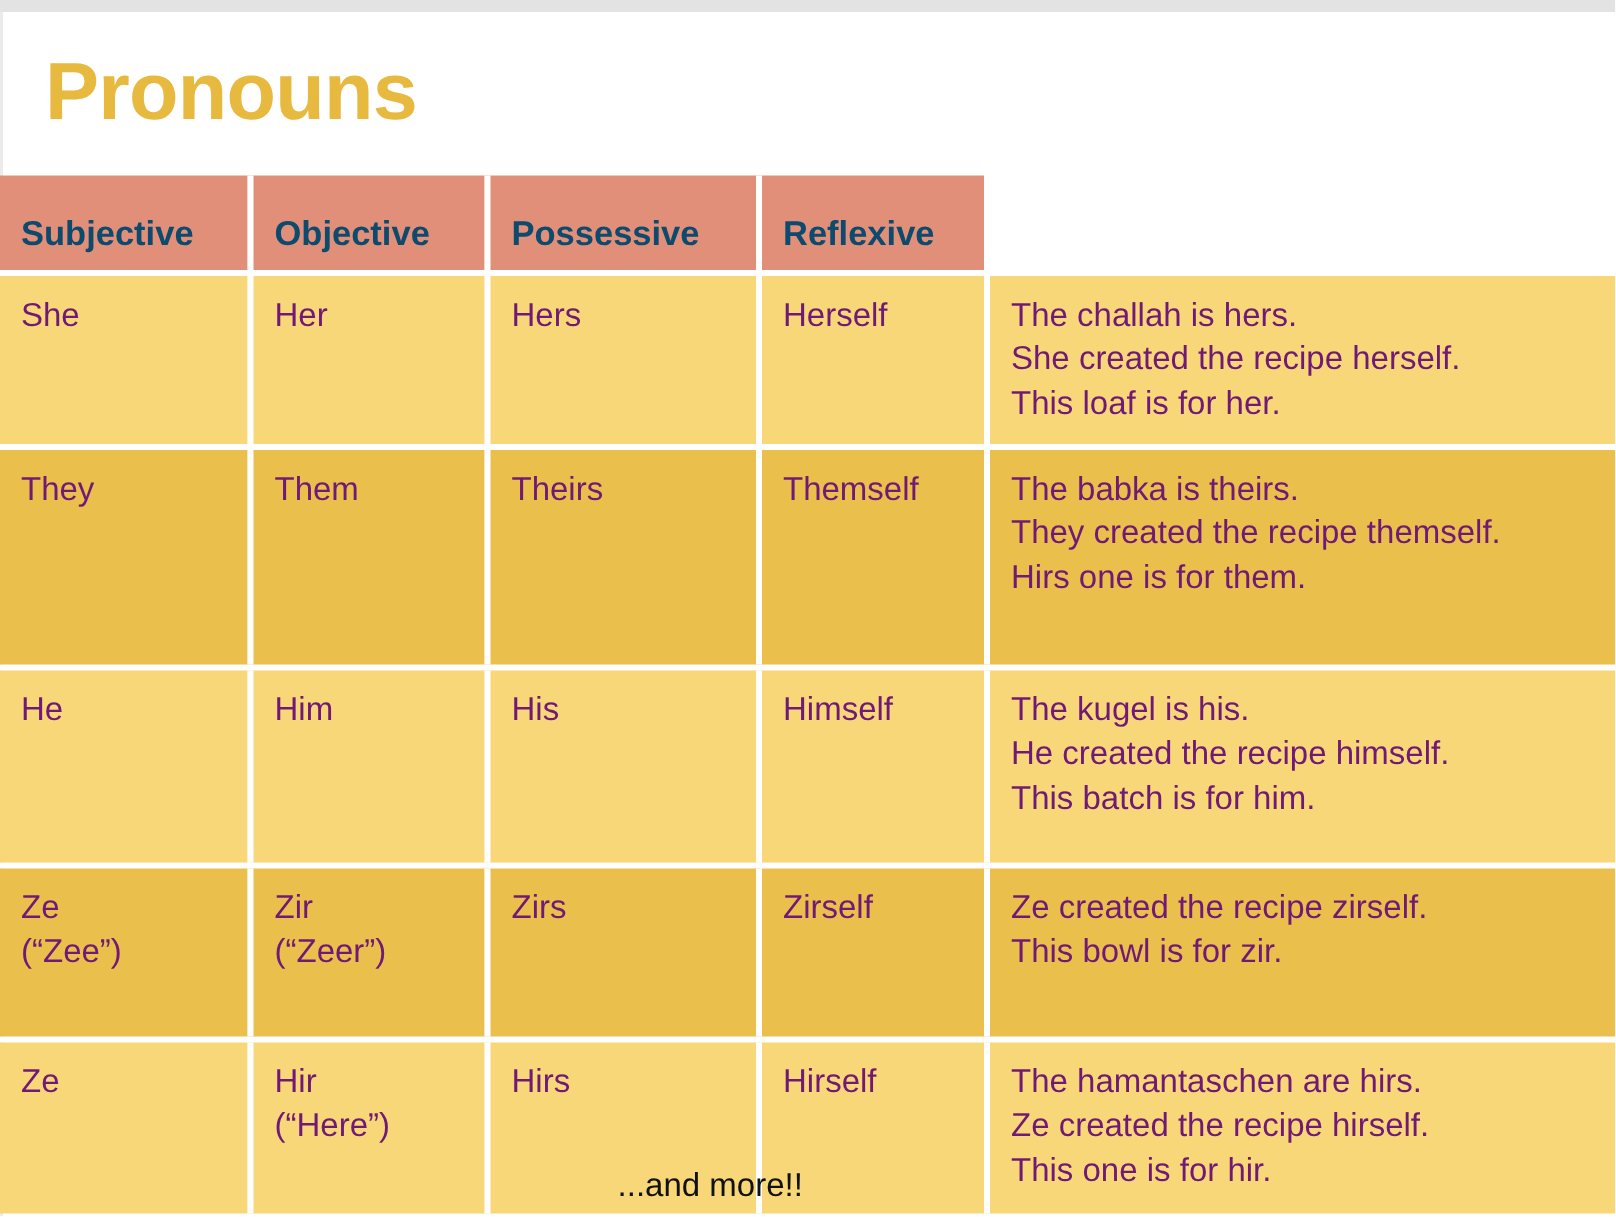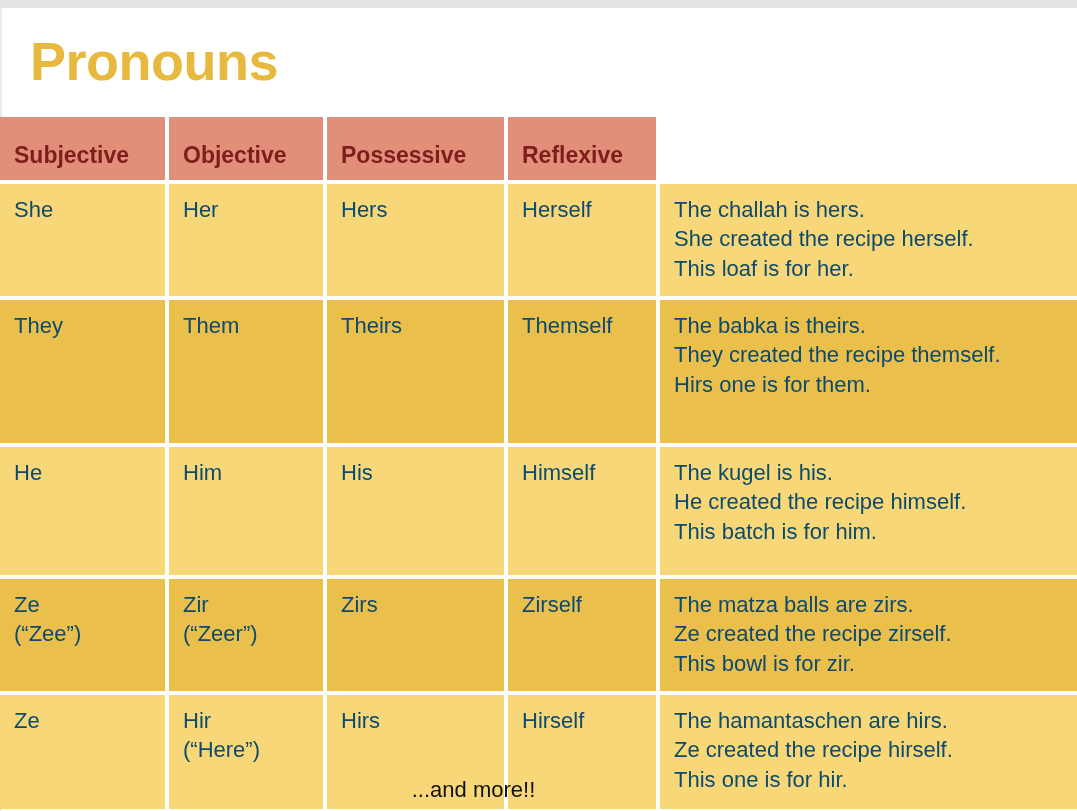--- a/index.html
+++ b/index.html
@@ -60,34 +60,34 @@
     width: 1077px;
     box-sizing: border-box;
   }
   .row + .row { border-top: 4px solid #ffffff; }
 
   .cell {
     box-sizing: border-box;
     padding: 11px 14px 10px 14px;
     font-size: 22px;
     line-height: 1.33;
-    color: #0c4a6e;
+    color: #701a75;
     overflow: hidden;
   }
   .cell + .cell { border-left: 4px solid #ffffff; }
 
   .c0 { width: 165px; }
   .c1 { width: 158px; }
   .c2 { width: 181px; }
   .c3 { width: 152px; }
   .c4 { width: 421px; flex: 1 1 auto; }
 
   .header .cell {
     background: #e28f79;
-    color: #7f1d1d;
+    color: #0c4a6e;
     font-weight: bold;
     font-size: 23px;
     height: 63px;
     display: flex;
     align-items: center;
     padding-top: 13px;
     padding-bottom: 0;
   }
 
   .row.light .cell { background: #f8d778; }
@@ -172,21 +172,20 @@
           <span class="example-line">Ze</span>
           <span class="example-line">(“Zee”)</span>
         </div>
       <div class="cell c1">
           <span class="example-line">Zir</span>
           <span class="example-line">(“Zeer”)</span>
         </div>
       <div class="cell c2">Zirs</div>
       <div class="cell c3">Zirself</div>
       <div class="cell c4">
-          <span class="example-line">The matza balls are zirs.</span>
           <span class="example-line">Ze created the recipe zirself.</span>
           <span class="example-line">This bowl is for zir.</span>
         </div>
     </div>
 
     <div class="row light r-ze2">
       <div class="cell c0">Ze</div>
       <div class="cell c1">
           <span class="example-line">Hir</span>
           <span class="example-line">(“Here”)</span>

